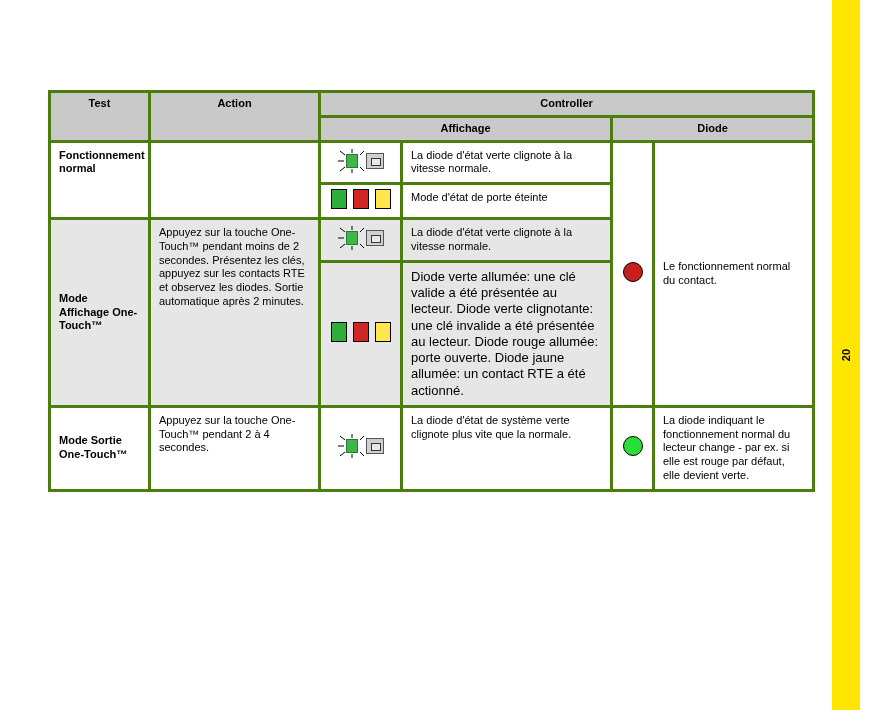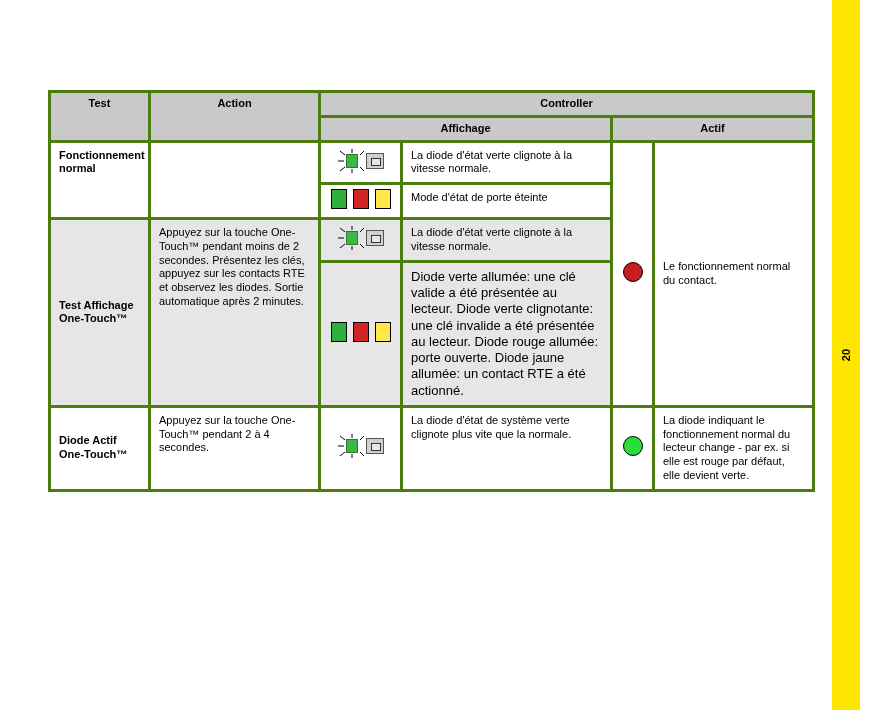--- a/index.html
+++ b/index.html
@@ -111,21 +111,21 @@
   </colgroup>
 
   <tbody>
         <tr>
     <th rowspan="2">Test</th>
     <th rowspan="2">Action</th>
     <th colspan="4">Controller</th>
   </tr>
   <tr>
     <th colspan="2">Affichage</th>
-    <th colspan="2">Actif</th>
+    <th colspan="2">Diode</th>
   </tr>
 
   <tr>
     <td rowspan="2" class="bold">Fonctionnement normal</td>
     <td rowspan="2"></td>
     <td class="icon-cell">
       <span class="blink-wrap">
         <svg class="blink-rays" width="58" height="28" style="position:absolute;left:0;top:0">
           <line x1="6" y1="14" x2="12" y2="14"></line>
           <line x1="8" y1="4" x2="13" y2="8"></line>
@@ -150,21 +150,21 @@
       <span class="three-led">
         <span class="led g"></span>
               <span class="led r"></span>
               <span class="led y"></span>
       </span>
     </td>
     <td>Mode d'état de porte éteinte</td>
   </tr>
 
   <tr class="shade">
-    <td rowspan="2" class="shade bold" style="vertical-align:middle">Test Affichage One-Touch™</td>
+    <td rowspan="2" class="shade bold" style="vertical-align:middle">Mode Affichage One-Touch™</td>
     <td rowspan="2" class="shade">Appuyez sur la touche One-Touch™ pendant moins de 2 secondes. Présentez les clés, appuyez sur les contacts RTE et observez les diodes. Sortie automatique après 2 minutes.</td>
     <td class="icon-cell shade">
       <span class="blink-wrap">
         <svg class="blink-rays" width="58" height="28" style="position:absolute;left:0;top:0">
           <line x1="6" y1="14" x2="12" y2="14"></line>
           <line x1="8" y1="4" x2="13" y2="8"></line>
           <line x1="8" y1="24" x2="13" y2="20"></line>
           <line x1="20" y1="2" x2="20" y2="6"></line>
           <line x1="20" y1="22" x2="20" y2="26"></line>
           <line x1="28" y1="8" x2="32" y2="4"></line>
@@ -181,21 +181,21 @@
       <span class="three-led">
         <span class="led g"></span>
               <span class="led r"></span>
               <span class="led y"></span>
       </span>
     </td>
     <td class="shade" style="font-size:13px">Diode verte allumée: une clé valide a été présentée au lecteur. Diode verte clignotante: une clé invalide a été présentée au lecteur. Diode rouge allumée: porte ouverte. Diode jaune allumée: un contact RTE a été actionné.</td>
   </tr>
 
   <tr>
-    <td class="bold" style="vertical-align:middle">Diode Actif One-Touch™</td>
+    <td class="bold" style="vertical-align:middle">Mode Sortie One-Touch™</td>
     <td>Appuyez sur la touche One-Touch™ pendant 2 à 4 secondes.</td>
     <td class="icon-cell" style="vertical-align:middle">
       <span class="blink-wrap">
         <svg class="blink-rays" width="58" height="28" style="position:absolute;left:0;top:0">
           <line x1="6" y1="14" x2="12" y2="14"></line>
           <line x1="8" y1="4" x2="13" y2="8"></line>
           <line x1="8" y1="24" x2="13" y2="20"></line>
           <line x1="20" y1="2" x2="20" y2="6"></line>
           <line x1="20" y1="22" x2="20" y2="26"></line>
           <line x1="28" y1="8" x2="32" y2="4"></line>

